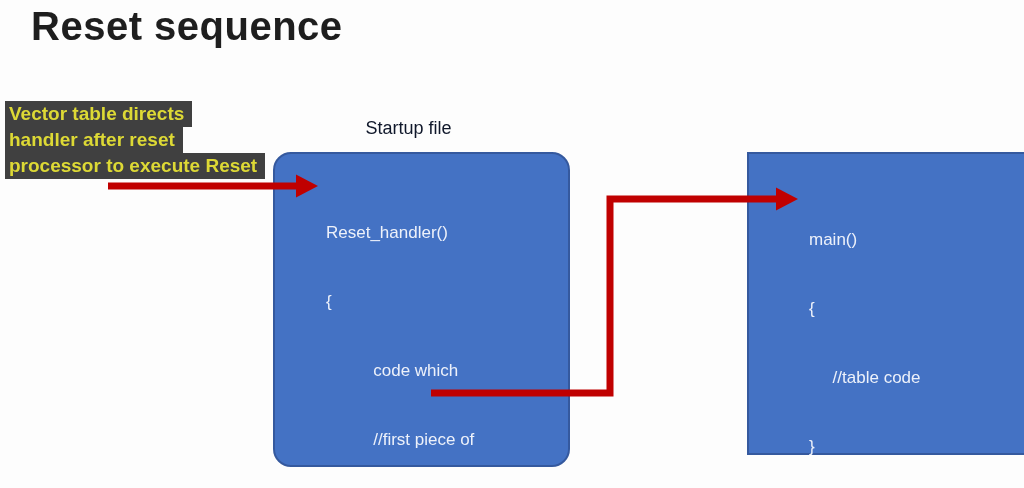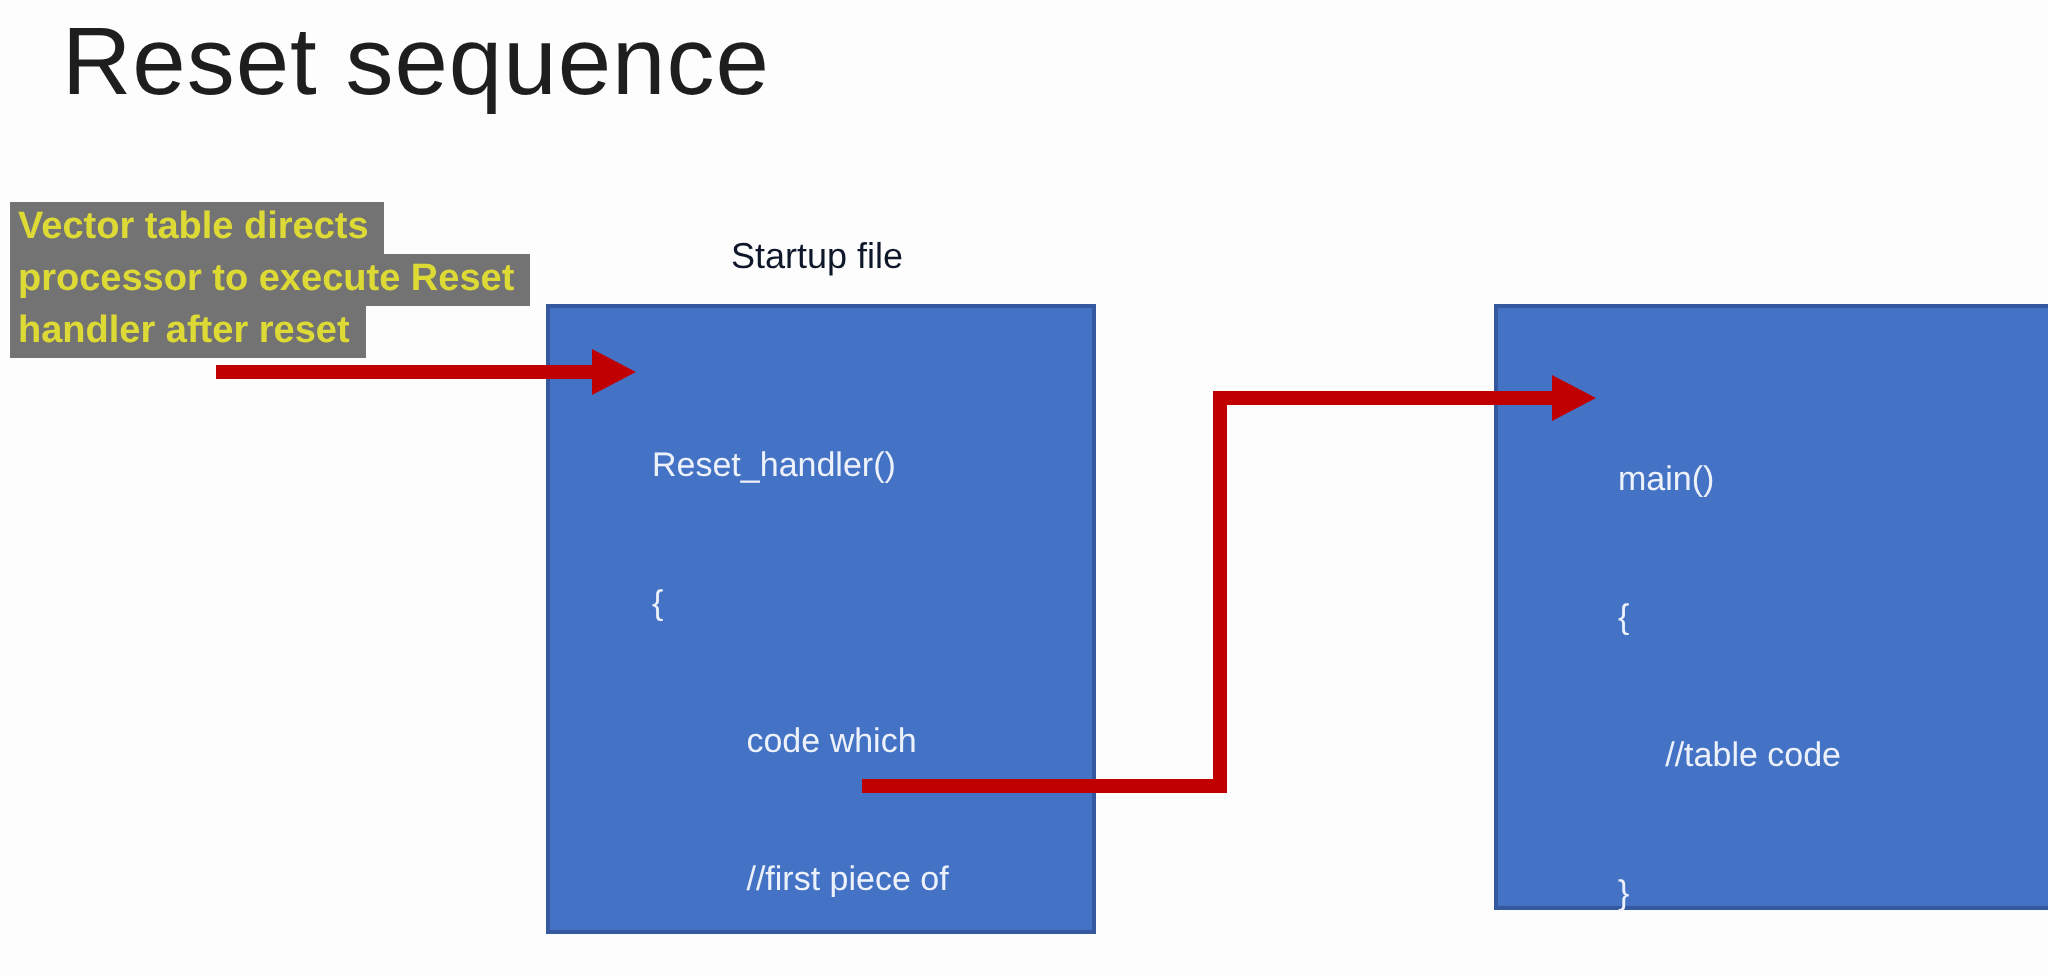--- a/index.html
+++ b/index.html
@@ -12,49 +12,49 @@
     width: 1024px;
     height: 488px;
     background: #fdfdfd;
     font-family: "Liberation Sans", sans-serif;
     overflow: hidden;
   }
   .slide-title {
     position: absolute;
     left: 31px;
     top: 4px;
-    font-size: 48px;
-    font-weight: 400;
+    font-size: 40px;
+    font-weight: 700;
     color: #1e1e1e;
     letter-spacing: 0.5px;
   }
   
   .annotation {
     position: absolute;
     left: 5px;
     top: 101px;
   }
   .annotation .hl-line {
     display: table;
-    background: #737373;
+    background: #404040;
     color: #ddd935;
     font-size: 19px;
     font-weight: 700;
     line-height: 25px;
     padding: 0 8px 1px 4px;
     white-space: nowrap;
   }
   
   .code-box {
     position: absolute;
     background: #4472c4;
     border: 2px solid #35599e;
     box-sizing: border-box;
   }
-  .box-startup { left: 273px; top: 152px; width: 275px; height: 315px; }
+  .box-startup { left: 273px; top: 152px; width: 297px; height: 315px; border-radius: 18px; }
   .box-main    { left: 747px; top: 152px; width: 299px; height: 303px; }
   .box-label {
     position: absolute;
     font-size: 18px;
     color: #0f172a;
     text-align: center;
   }
   .label-startup { left: 273px; top: 118px; width: 271px; }
   .label-main    { left: 747px; top: 120px; width: 251px; }
   .code {
@@ -78,22 +78,22 @@
 </style>
 </head>
 <body>
 
 <div class="slide">
 
   <div class="slide-title">Reset sequence</div>
 
   <div class="annotation">
     <div class="hl-line">Vector table directs</div>
+    <div class="hl-line">handler after reset</div>
     <div class="hl-line">processor to execute Reset</div>
-    <div class="hl-line">handler after reset</div>
   </div>
 
   <div class="box-label label-startup">Startup file</div>
   <div class="code-box box-startup">
     <div class="code">
       <div class="code-line">Reset_handler()</div>
       <div class="code-line">{</div>
       <div class="code-line">          code which</div>
       <div class="code-line">          //first piece of</div>
       

